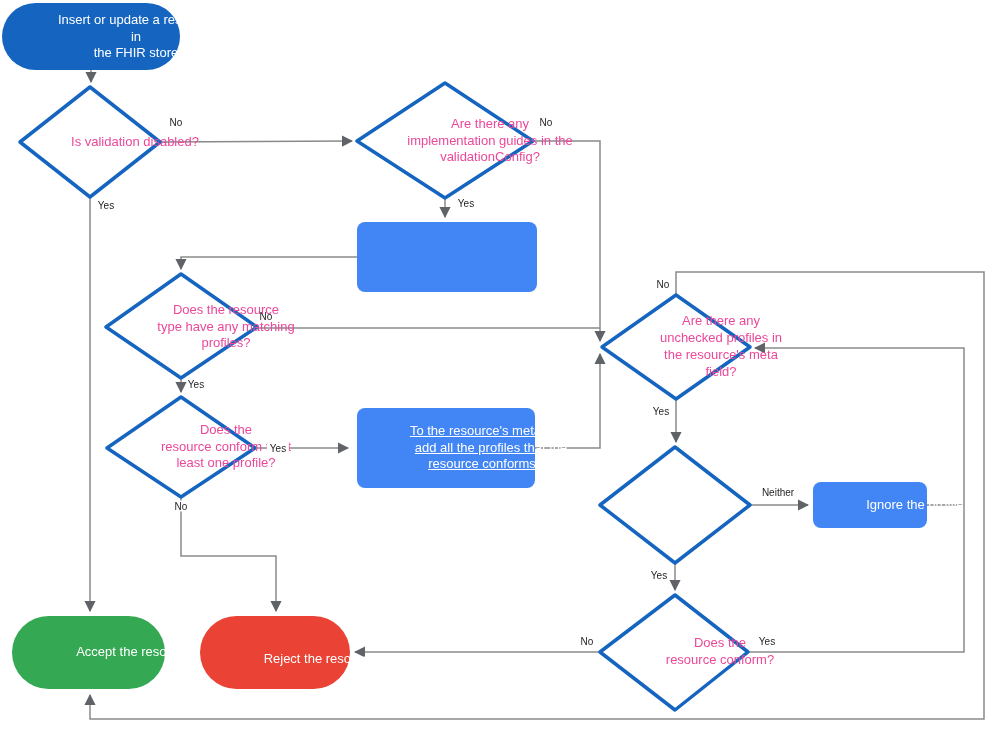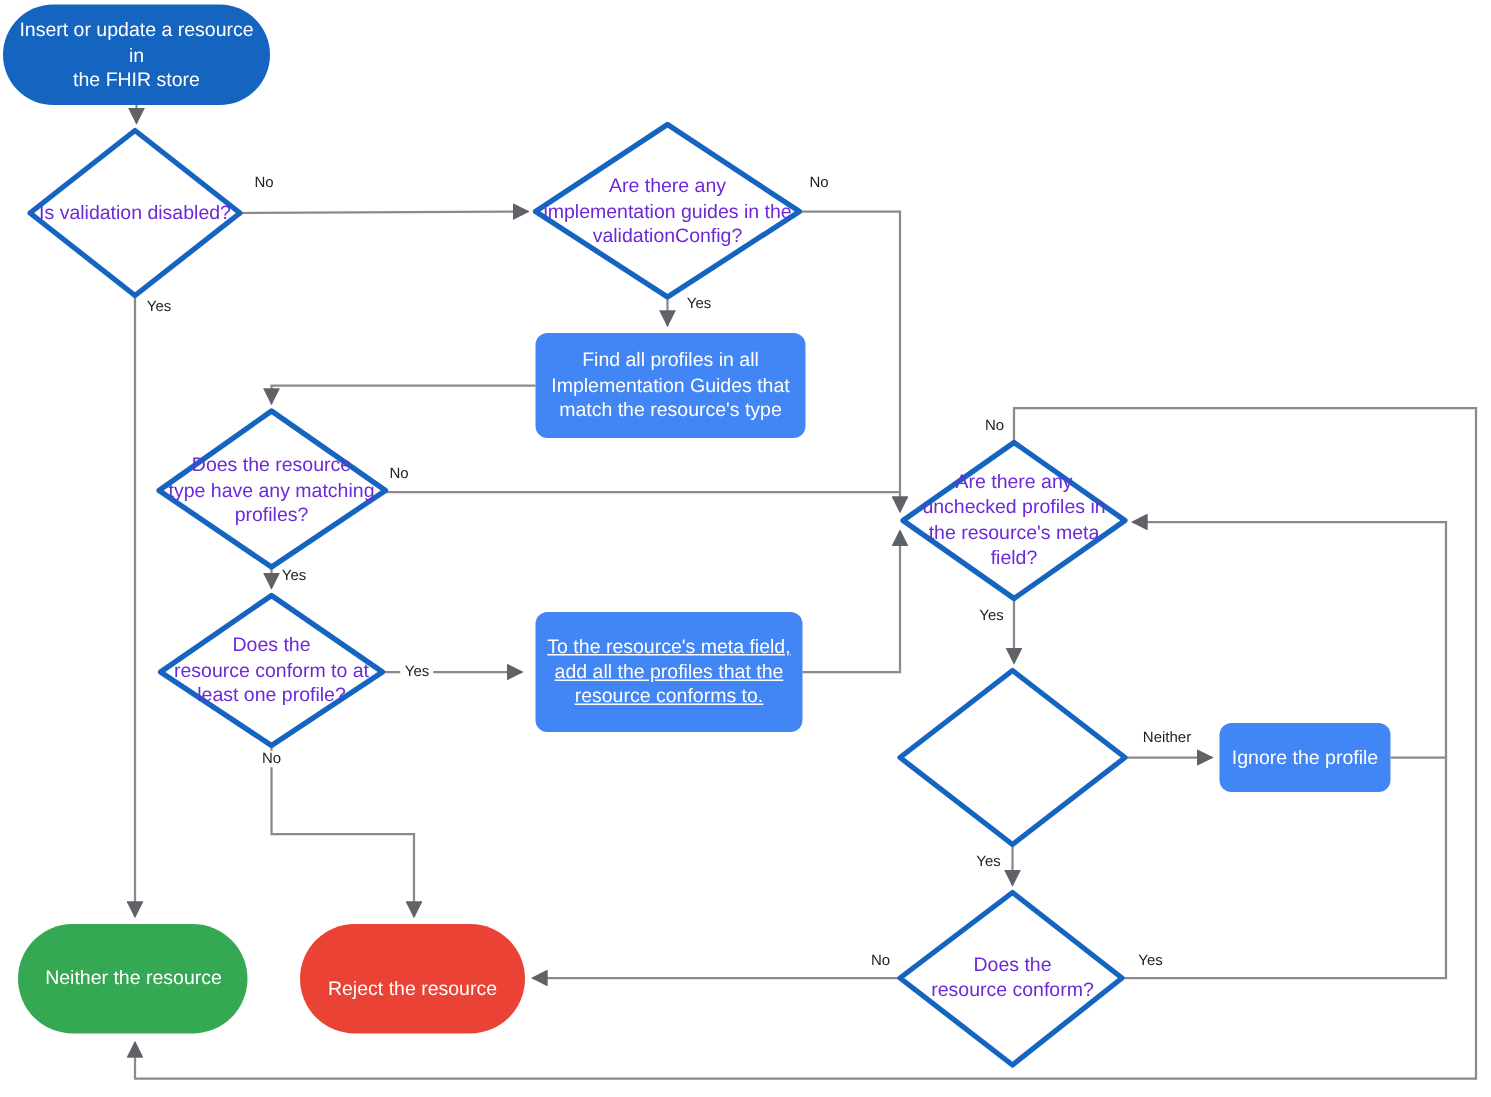--- a/index.html
+++ b/index.html
@@ -12,23 +12,24 @@
   }
   #wires{position:absolute;left:0;top:0;}
   .edge{fill:none;stroke:#8a8a8a;stroke-width:1.5;}
   .node-text{
     position:absolute;
     display:flex;align-items:center;justify-content:center;
     text-align:center;
     white-space:pre-line;
     font-size:13px;line-height:1.3;
     pointer-events:none;
+    margin-left:45px;
   }
   .light{color:#ffffff;}
-  .dark{color:#6d28d9;}
+  .dark{color:#ec4899;}
   .lbl{
     position:absolute;
     transform:translate(-50%,-50%);
     font-size:10px;color:#1f1f1f;
     white-space:nowrap;
     pointer-events:none;
   }
   .onln{background:#ffffff;padding:0 3px;}
 </style>
 </head>
@@ -77,40 +78,37 @@
     <polygon points="675,447 750,505 675,563 600,505" fill="#ffffff" stroke-width="3.5" stroke-linejoin="round" stroke="#1565C0"></polygon>
     <polygon points="675,595 748,652 675,710 600,652" fill="#ffffff" stroke-width="3.5" stroke-linejoin="round" stroke="#1565C0"></polygon>
   </svg>
 
   <div class="node-text light" style="left:12px;top:8px;width:158px;height:58px;">Insert or update a resource in
 the FHIR store</div>
   <div class="node-text dark" style="left:20px;top:87px;width:140px;height:110px;">Is validation disabled?</div>
   <div class="node-text dark" style="left:356px;top:85px;width:178px;height:112px;">Are there any
 implementation guides in the
 validationConfig?</div>
-  <div class="node-text light" style="left:362px;top:224px;width:170px;height:66px;">Find all profiles in all
-Implementation Guides that
-match the resource's type</div>
   <div class="node-text dark" style="left:103px;top:276px;width:156px;height:102px;">Does the resource
 type have any matching
 profiles?</div>
   <div class="node-text dark" style="left:104px;top:399px;width:154px;height:96px;">Does the
 resource conform to at
 least one profile?</div>
   <div class="node-text light" style="left:362px;top:410px;width:168px;height:76px;text-decoration:underline;">To the resource's meta field,
 add all the profiles that the
 resource conforms to.</div>
   <div class="node-text dark" style="left:604px;top:297px;width:144px;height:100px;">Are there any
 unchecked profiles in
 the resource's meta
 field?</div>
   <div class="node-text light" style="left:815px;top:484px;width:110px;height:42px;">Ignore the profile</div>
   <div class="node-text dark" style="left:608px;top:597px;width:134px;height:110px;">Does the
 resource conform?</div>
-  <div class="node-text light" style="left:14px;top:617px;width:150px;height:71px;">Neither the resource</div>
+  <div class="node-text light" style="left:14px;top:617px;width:150px;height:71px;">Accept the resource</div>
   <div class="node-text light" style="left:202px;top:617px;width:146px;height:85px;">Reject the resource</div>
 
   <span class="lbl" style="left:176px;top:122px;">No</span>
   <span class="lbl" style="left:106px;top:205px;">Yes</span>
   <span class="lbl" style="left:546px;top:122px;">No</span>
   <span class="lbl" style="left:466px;top:203px;">Yes</span>
   <span class="lbl" style="left:266px;top:316px;">No</span>
   <span class="lbl" style="left:196px;top:384px;">Yes</span>
   <span class="lbl onln" style="left:278px;top:448px;">Yes</span>
   <span class="lbl onln" style="left:181px;top:506px;">No</span>

